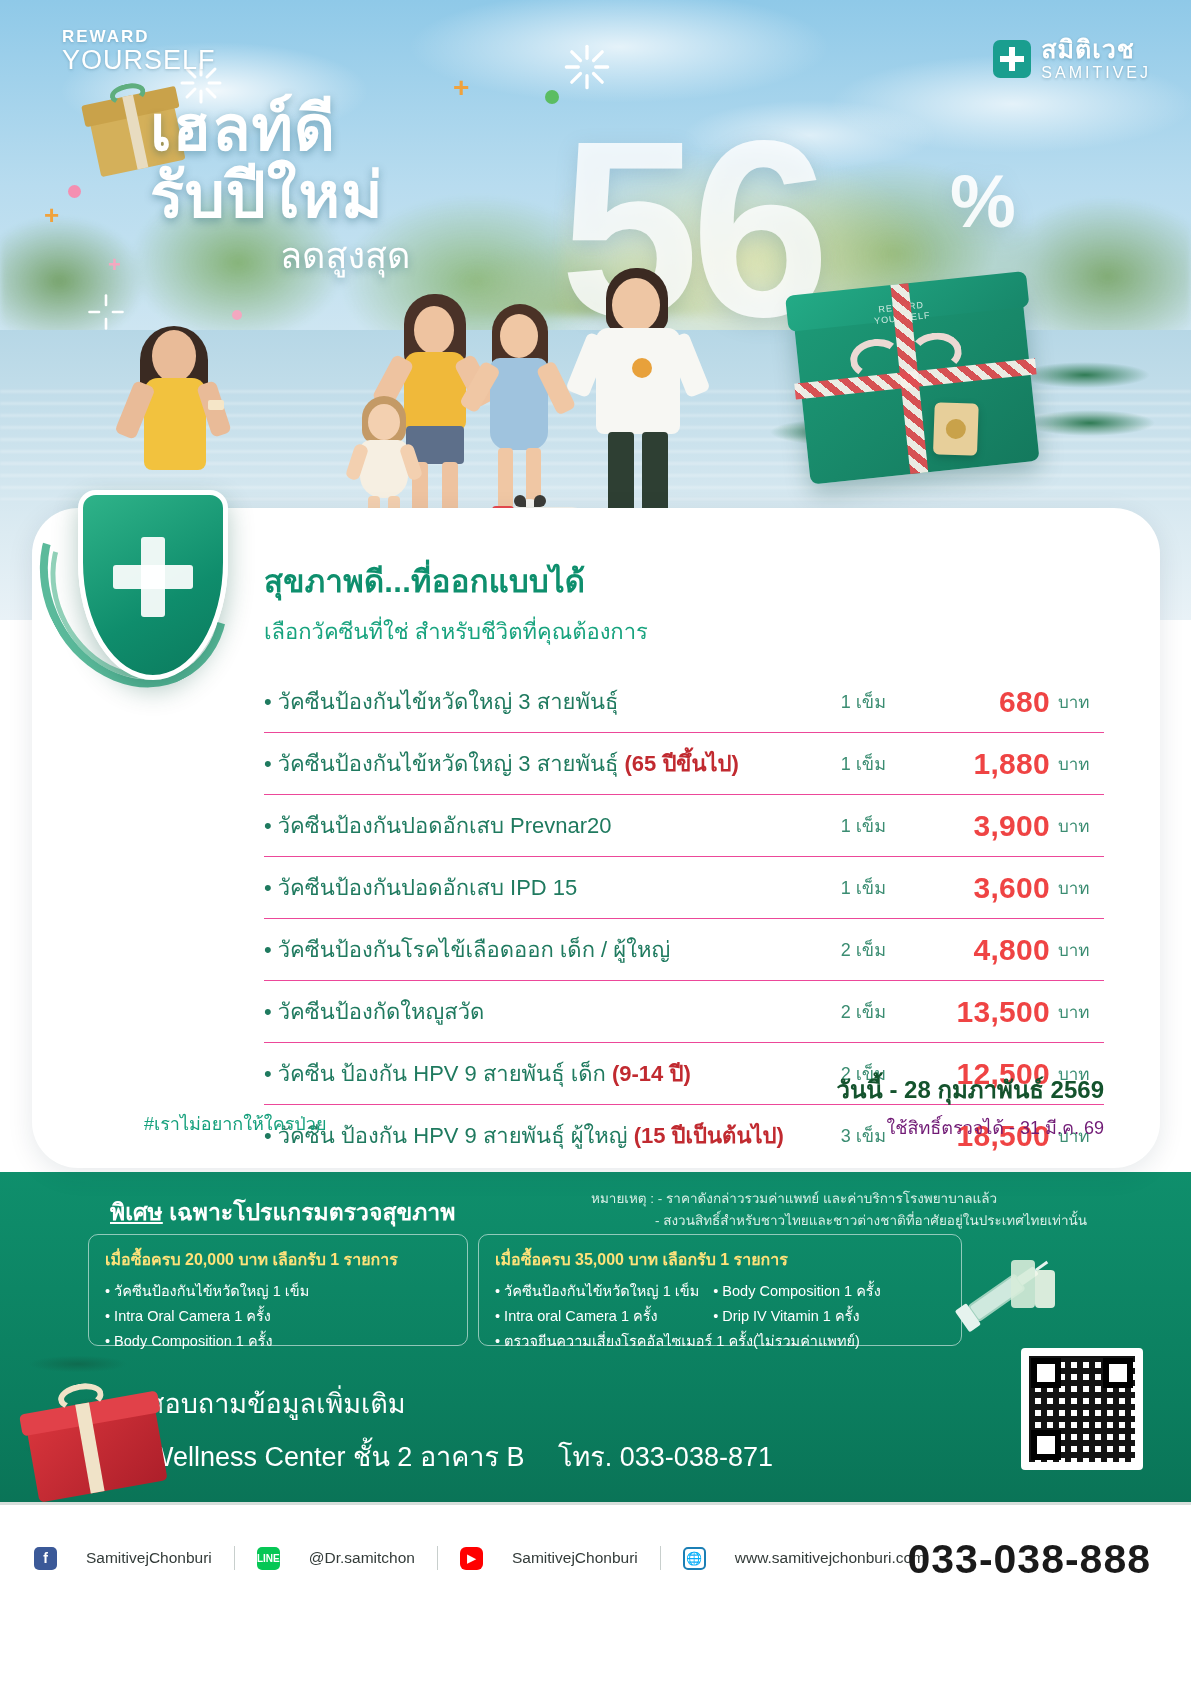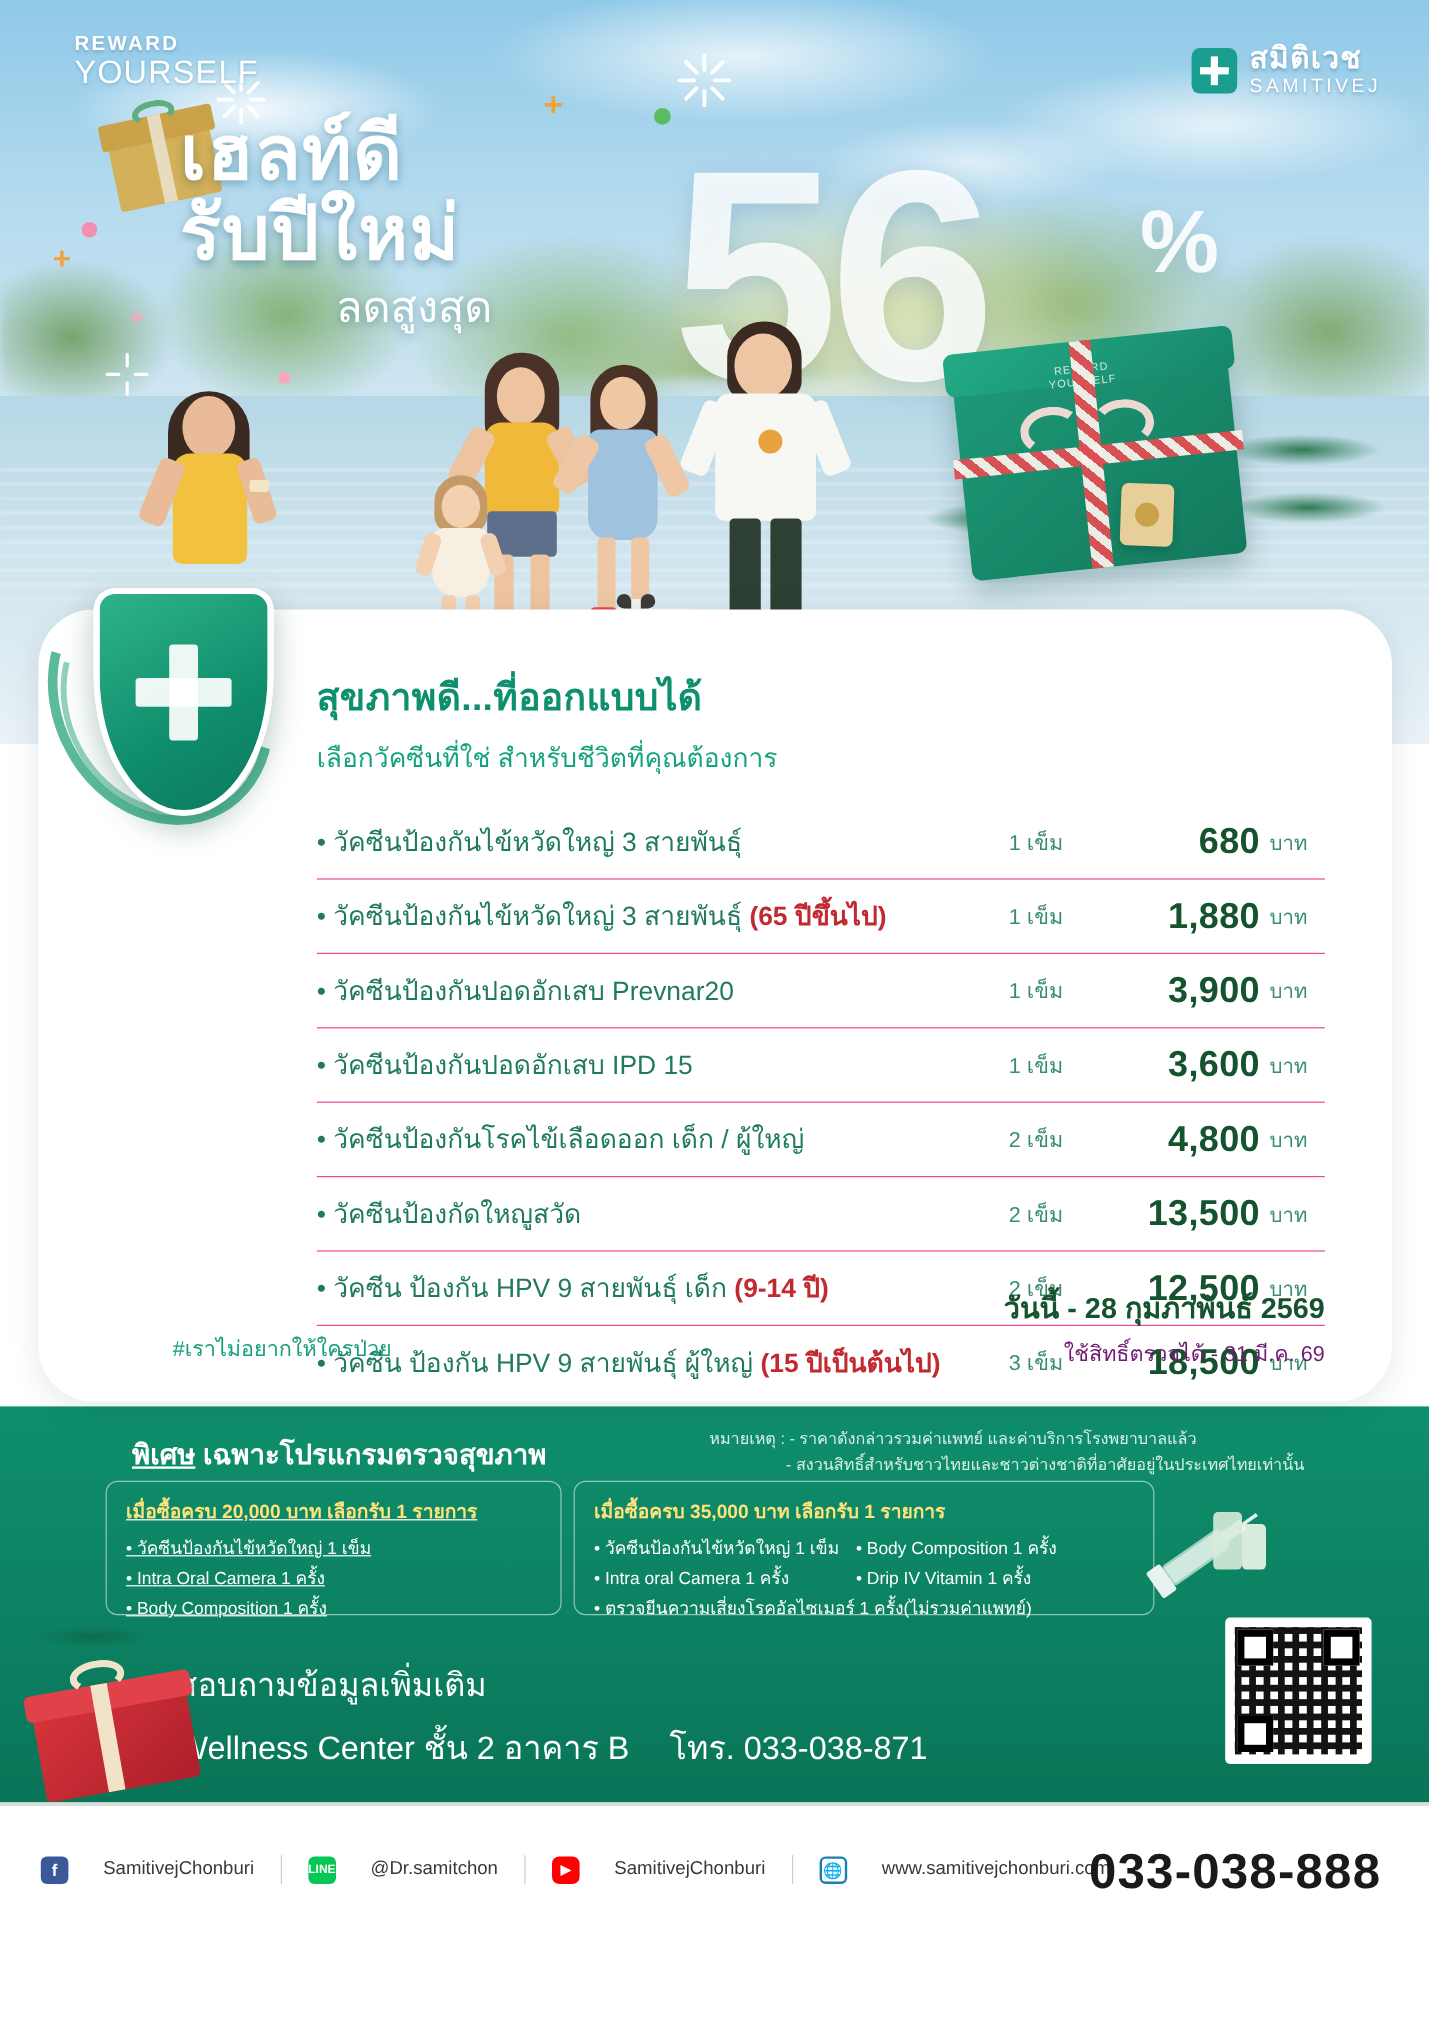--- a/index.html
+++ b/index.html
@@ -221,21 +221,21 @@
     padding: 13px 0 13px 0;
     border-bottom: 1px solid #ec4899;
   }
   .vx-row:last-child { border-bottom: none; }
   .vx-name {
     flex: 1 1 auto; color: #1f7a5f; font-size: 22px; white-space: nowrap;
   }
   .vx-name .bullet { color:#1f7a5f; margin-right: 6px; }
   .vx-name .redsub { color: #c12a30; font-weight: 700; }
   .vx-dose { width: 92px; text-align: right; color: #3b8d72; font-size: 18px; padding-right: 14px;}
-  .vx-price { width: 150px; text-align: right; color: #14532d; font-size: 30px; font-weight: 700; letter-spacing: .3px;}
+  .vx-price { width: 150px; text-align: right; color: #ef4444; font-size: 30px; font-weight: 700; letter-spacing: .3px;}
   .vx-unit { width: 54px; text-align: left; color: #3b8d72; font-size: 17px; padding-left: 8px; }
 
   .hashtag {
     position: absolute; left: 112px; bottom: 30px; color: #15a07c; font-size: 18px;
   }
   .valid {
     position: absolute; right: 56px; bottom: 26px; text-align: right;
   }
   .valid .v1 { color: #14532d; font-size: 24px; font-weight: 700; }
   .valid .v2 { color: #701a75; font-size: 18px; margin-top: 4px;}
@@ -255,21 +255,21 @@
     text-align: left;
   }
 
   .promo-box {
     position: absolute; top: 62px; height: 112px;
     border: 1.5px solid rgba(255,255,255,.55); border-radius: 10px;
     padding: 12px 16px; color: #ffffff;
   }
   .promo-box .bt { color: #ffe27a; font-size: 16px; font-weight: 700; margin-bottom: 7px; }
   .promo-box .bl { font-size: 14.5px; line-height: 1.72; }
-  .box-a { left: 88px; width: 380px; text-decoration: underline; }
+  .box-a { left: 88px; width: 380px; }
   .box-b { left: 478px; width: 484px; }
   .box-b .cols { display: flex; gap: 14px; }
 
   .syringe { position:absolute; right: 130px; top: 70px; width: 120px; height: 110px; z-index: 8; }
 
   .contact {
     position: absolute; left: 148px; top: 210px; color: #ffffff;
   }
   .contact .c1 { font-size: 27px; }
   .contact .c2 { font-size: 27px; margin-top: 10px; }

